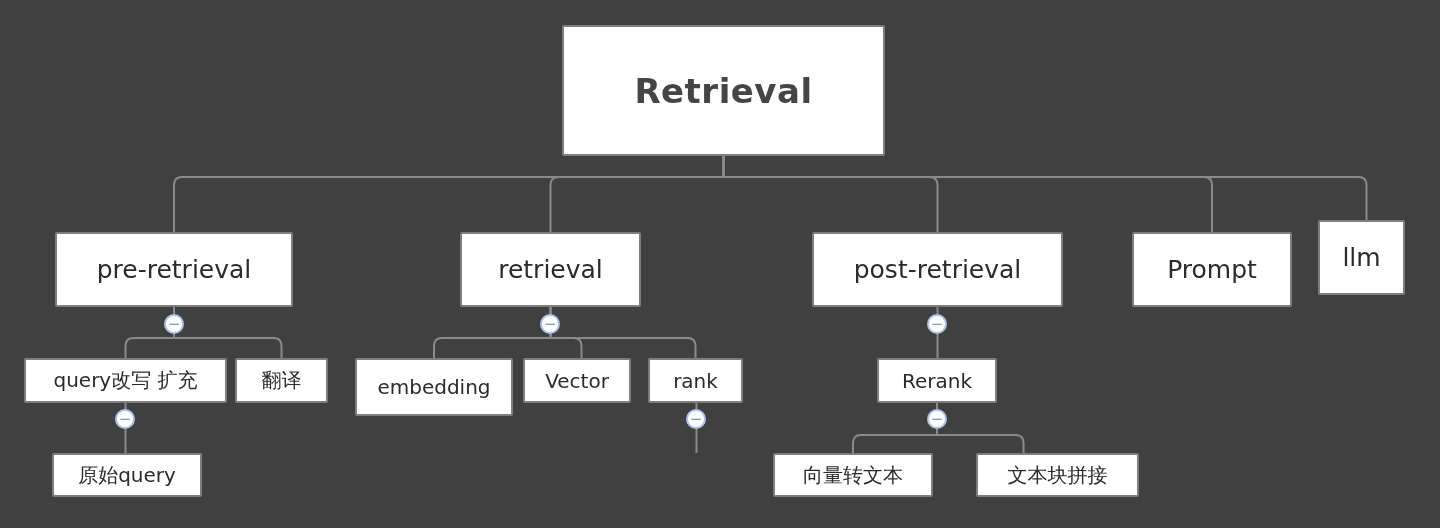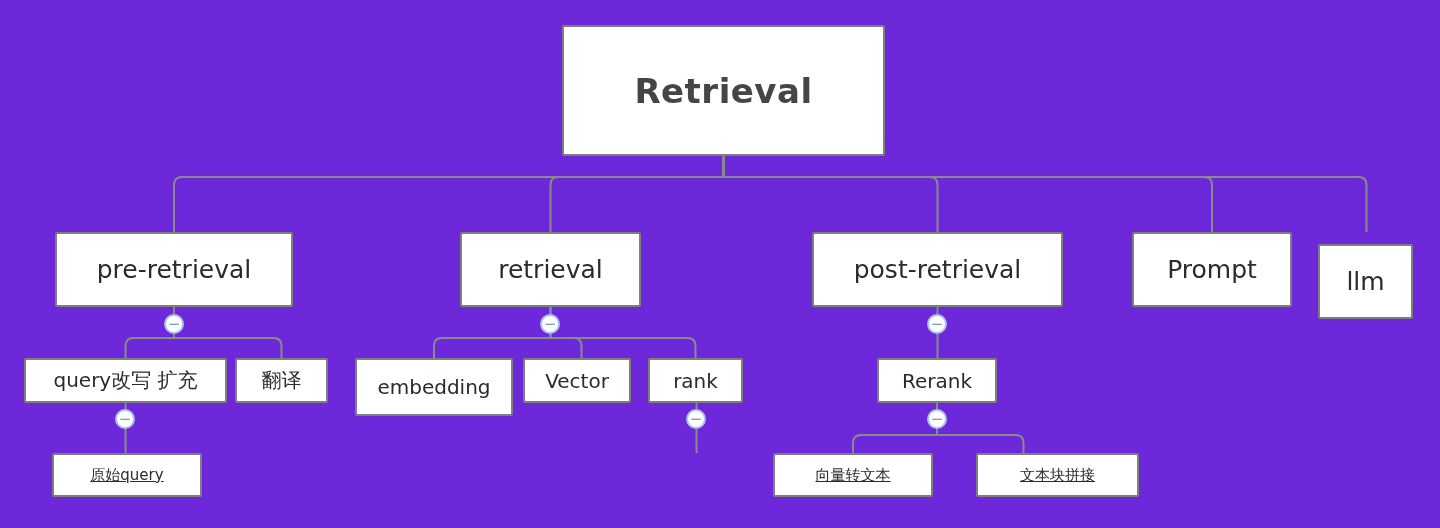--- a/index.html
+++ b/index.html
@@ -5,21 +5,21 @@
   html, body {
     margin: 0;
     padding: 0;
     background: #ffffff;
     font-family: "DejaVu Sans", "Liberation Sans", sans-serif;
   }
   #canvas {
     position: relative;
     width: 1440px;
     height: 528px;
-    background: #6d28d9;
+    background: #404040;
     overflow: hidden;
   }
   #wires {
     position: absolute;
     left: 0; top: 0;
     width: 1440px; height: 528px;
   }
   .node {
     position: absolute;
     box-sizing: border-box;
@@ -35,21 +35,21 @@
     cursor: default;
   }
   .node.root {
     font-size: 34px;
     font-weight: bold;
     color: #454545;
     letter-spacing: 0.5px;
   }
   .node.lvl2 { font-size: 25px; }
   .node.lvl3 { font-size: 20px; }
-  .node.lvl4 { font-size: 15px; text-decoration: underline; }
+  .node.lvl4 { font-size: 20px; }
   .collapse {
     position: absolute;
     box-sizing: border-box;
     width: 20px;
     height: 20px;
     border: 2px solid #a9c3ee;
     border-radius: 50%;
     background: #ffffff;
     color: #7d95c9;
     font-size: 15px;
@@ -89,21 +89,21 @@
     <path d="M937,403 V435 H861 Q853,435 853,443 V453"></path>
     <path d="M937,403 V435 H1015.5 Q1023.5,435 1023.5,443 V453"></path>
   </svg>
 
   <div class="node root" style="left:562px;top:25px;width:323px;height:131px">Retrieval</div>
 
   <div class="node lvl2" style="left:55px;top:232px;width:238px;height:75px">pre-retrieval</div>
   <div class="node lvl2" style="left:460px;top:232px;width:181px;height:75px">retrieval</div>
   <div class="node lvl2" style="left:812px;top:232px;width:251px;height:75px">post-retrieval</div>
   <div class="node lvl2" style="left:1132px;top:232px;width:160px;height:75px">Prompt</div>
-  <div class="node lvl2" style="left:1318px;top:244px;width:95px;height:75px">llm</div>
+  <div class="node lvl2" style="left:1318px;top:220px;width:87px;height:75px">llm</div>
 
   <div class="node lvl3" style="left:24px;top:358px;width:203px;height:45px">query改写 扩充</div>
   <div class="node lvl3" style="left:235px;top:358px;width:93px;height:45px">翻译</div>
   <div class="node lvl3" style="left:355px;top:358px;width:158px;height:58px">embedding</div>
   <div class="node lvl3" style="left:523px;top:358px;width:108px;height:45px">Vector</div>
   <div class="node lvl3" style="left:648px;top:358px;width:95px;height:45px">rank</div>
   <div class="node lvl3" style="left:877px;top:358px;width:120px;height:45px">Rerank</div>
 
   <div class="node lvl4" style="left:52px;top:453px;width:150px;height:44px">原始query</div>
   <div class="node lvl4" style="left:773px;top:453px;width:160px;height:44px">向量转文本</div>

